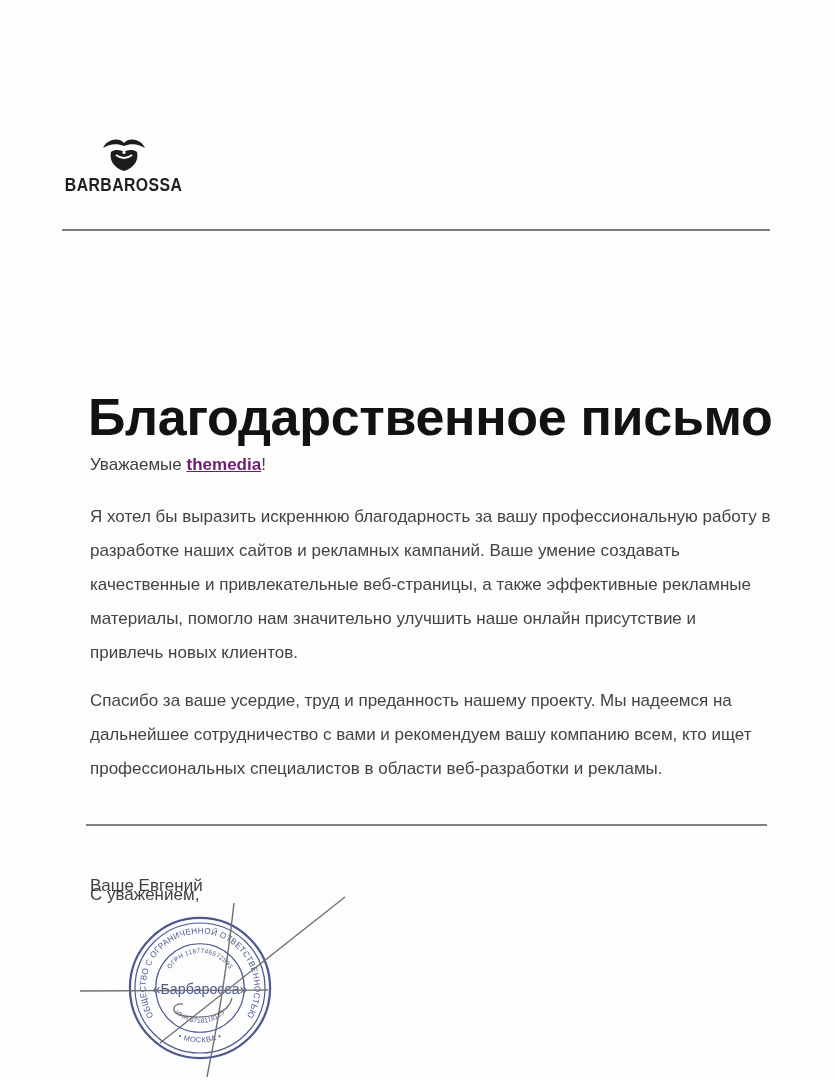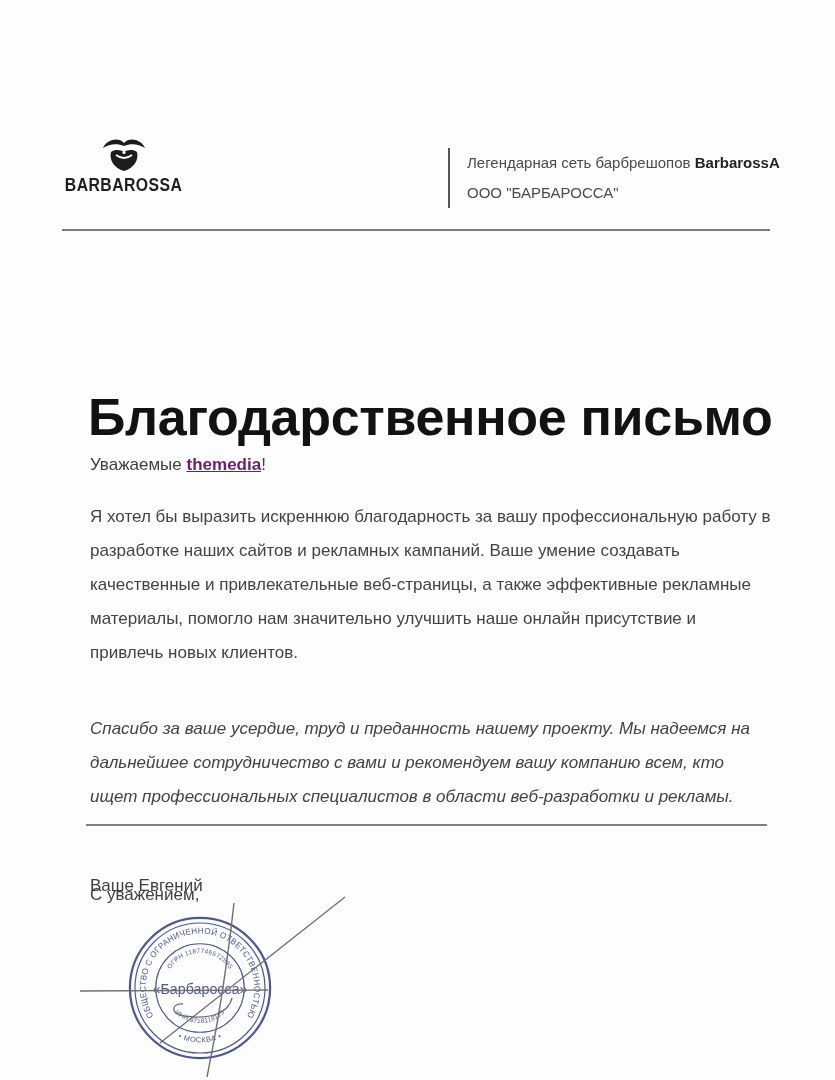--- a/index.html
+++ b/index.html
@@ -48,21 +48,21 @@
     font-size:17px;color:#3f3f3f;
   }
   .greeting b{color:#701a75;text-decoration:underline;}
   .para{
     position:absolute;left:90px;width:684px;
     font-size:17px;line-height:34px;color:#434343;
     margin:0;
   }
   .para-1{top:500px;}
   .para-2{top:621px;}
-  .para-3{top:712px;font-style:italic;}
+  .para-3{top:684px;}
   .rule-sign{
     position:absolute;left:86px;top:824px;width:681px;height:2px;
     background:#6a6a6a;opacity:.85;
   }
   .closing{position:absolute;left:90px;top:885px;font-size:17px;color:#3f3f3f;}
   .signer{position:absolute;left:90px;top:876px;font-size:17px;color:#3f3f3f;}
   
   .stamp{position:absolute;left:117px;top:905px;width:166px;height:166px;opacity:.92;}
   .stamp text{font-family:"Liberation Sans",sans-serif;fill:#3d4b86;}
   .signature-strokes{position:absolute;left:60px;top:878px;width:310px;height:202px;}
@@ -75,24 +75,20 @@
   <div class="logo-block">
     <svg class="logo-icon" viewBox="0 0 50 40">
       <path d="M4,14 C8,5 20,3 25,9 C30,3 42,5 46,14 C40,10 32,9 25,12 C18,9 10,10 4,14 Z" fill="#1c1c1c"></path>
       <path d="M12,18 C16,15 22,16 25,18 C28,16 34,15 38,18 C40,26 35,34 25,37 C15,34 10,26 12,18 Z" fill="#1c1c1c"></path>
       <path d="M17,21 Q25,27 33,21" stroke="#fdfdfd" stroke-width="2" fill="none"></path>
       <circle cx="25" cy="18.5" r="1.6" fill="#fdfdfd"></circle>
     </svg>
     <div class="logo-wordmark">BARBAROSSA</div>
   </div>
 
-  <div class="header-right">
-    <div><span>Легендарная сеть барбрешопов </span><b>BarbarossA</b></div>
-    <div>ООО "БАРБАРОССА"</div>
-  </div>
 
   <div class="rule-top"></div>
 
   <h1 class="title">Благодарственное письмо</h1>
 
   <div class="greeting"><span>Уважаемые </span><b>themedia</b><span>!</span></div>
 
   <p class="para para-1">Я хотел бы выразить искреннюю благодарность за вашу профессиональную работу в разработке наших сайтов и рекламных кампаний. Ваше умение создавать качественные и привлекательные веб-страницы, а также эффективные рекламные материалы, помогло нам значительно улучшить наше онлайн присутствие и привлечь новых клиентов.</p>
   <p class="para para-3">Спасибо за ваше усердие, труд и преданность нашему проекту. Мы надеемся на дальнейшее сотрудничество с вами и рекомендуем вашу компанию всем, кто ищет профессиональных специалистов в области веб-разработки и рекламы.</p>
 

